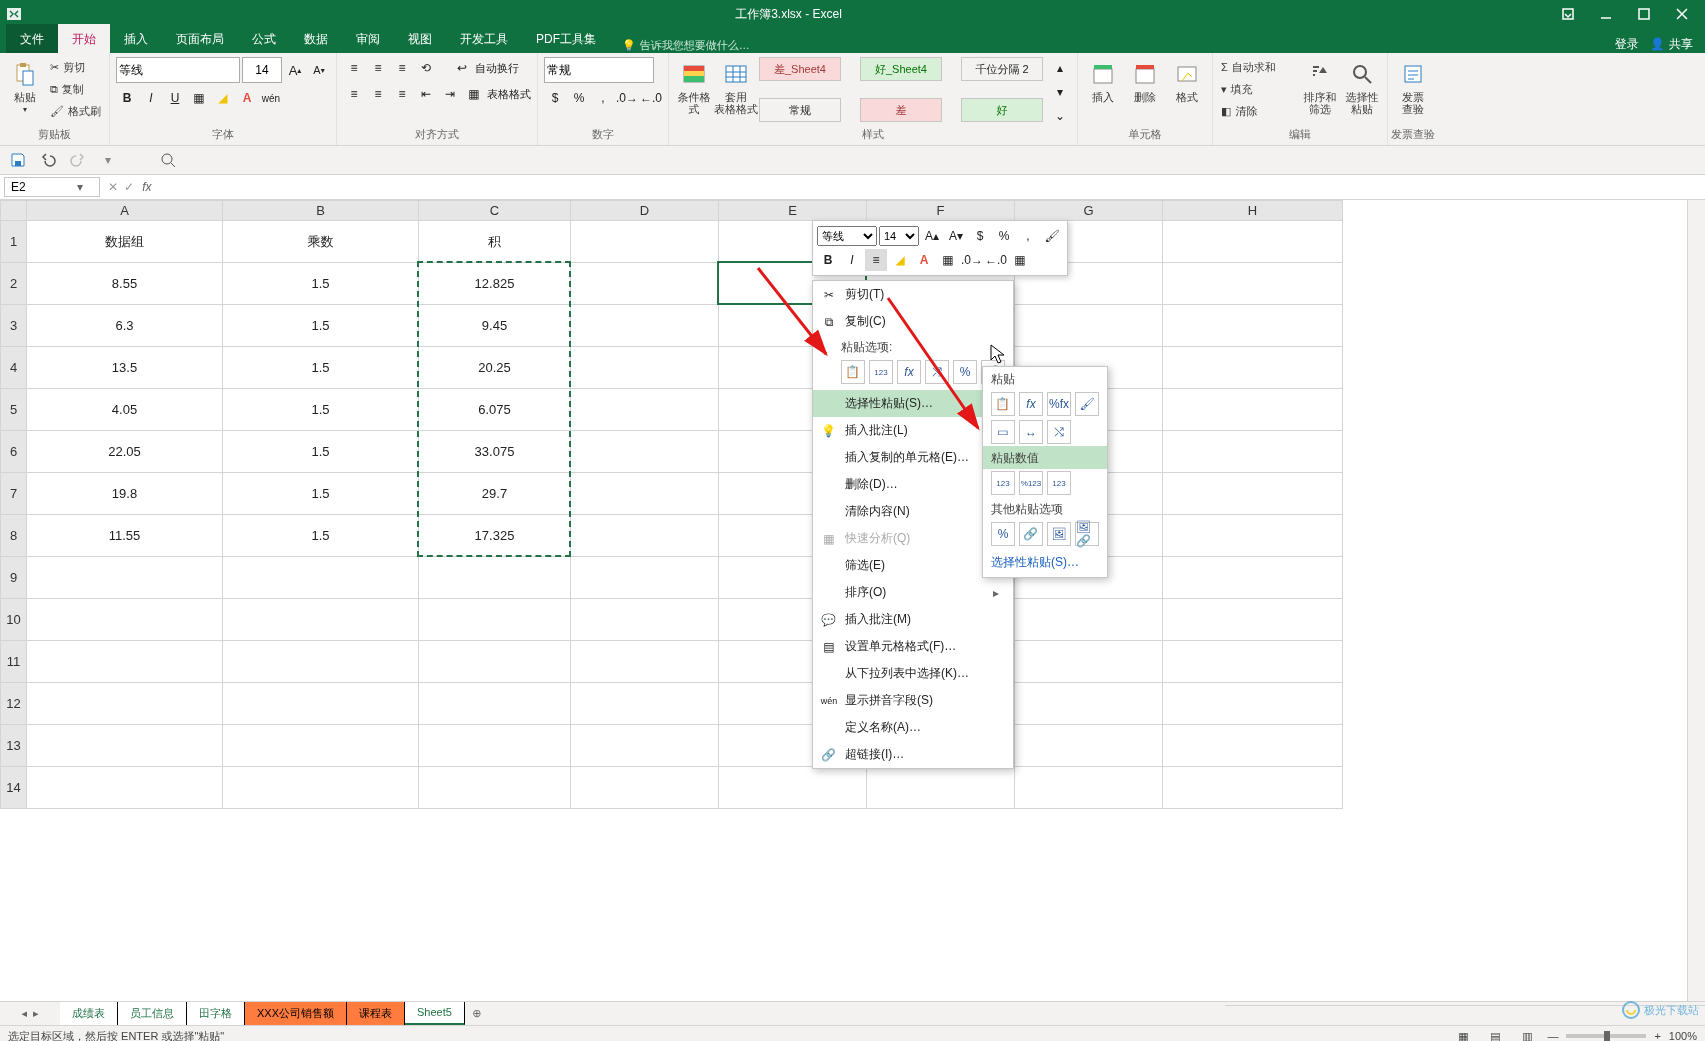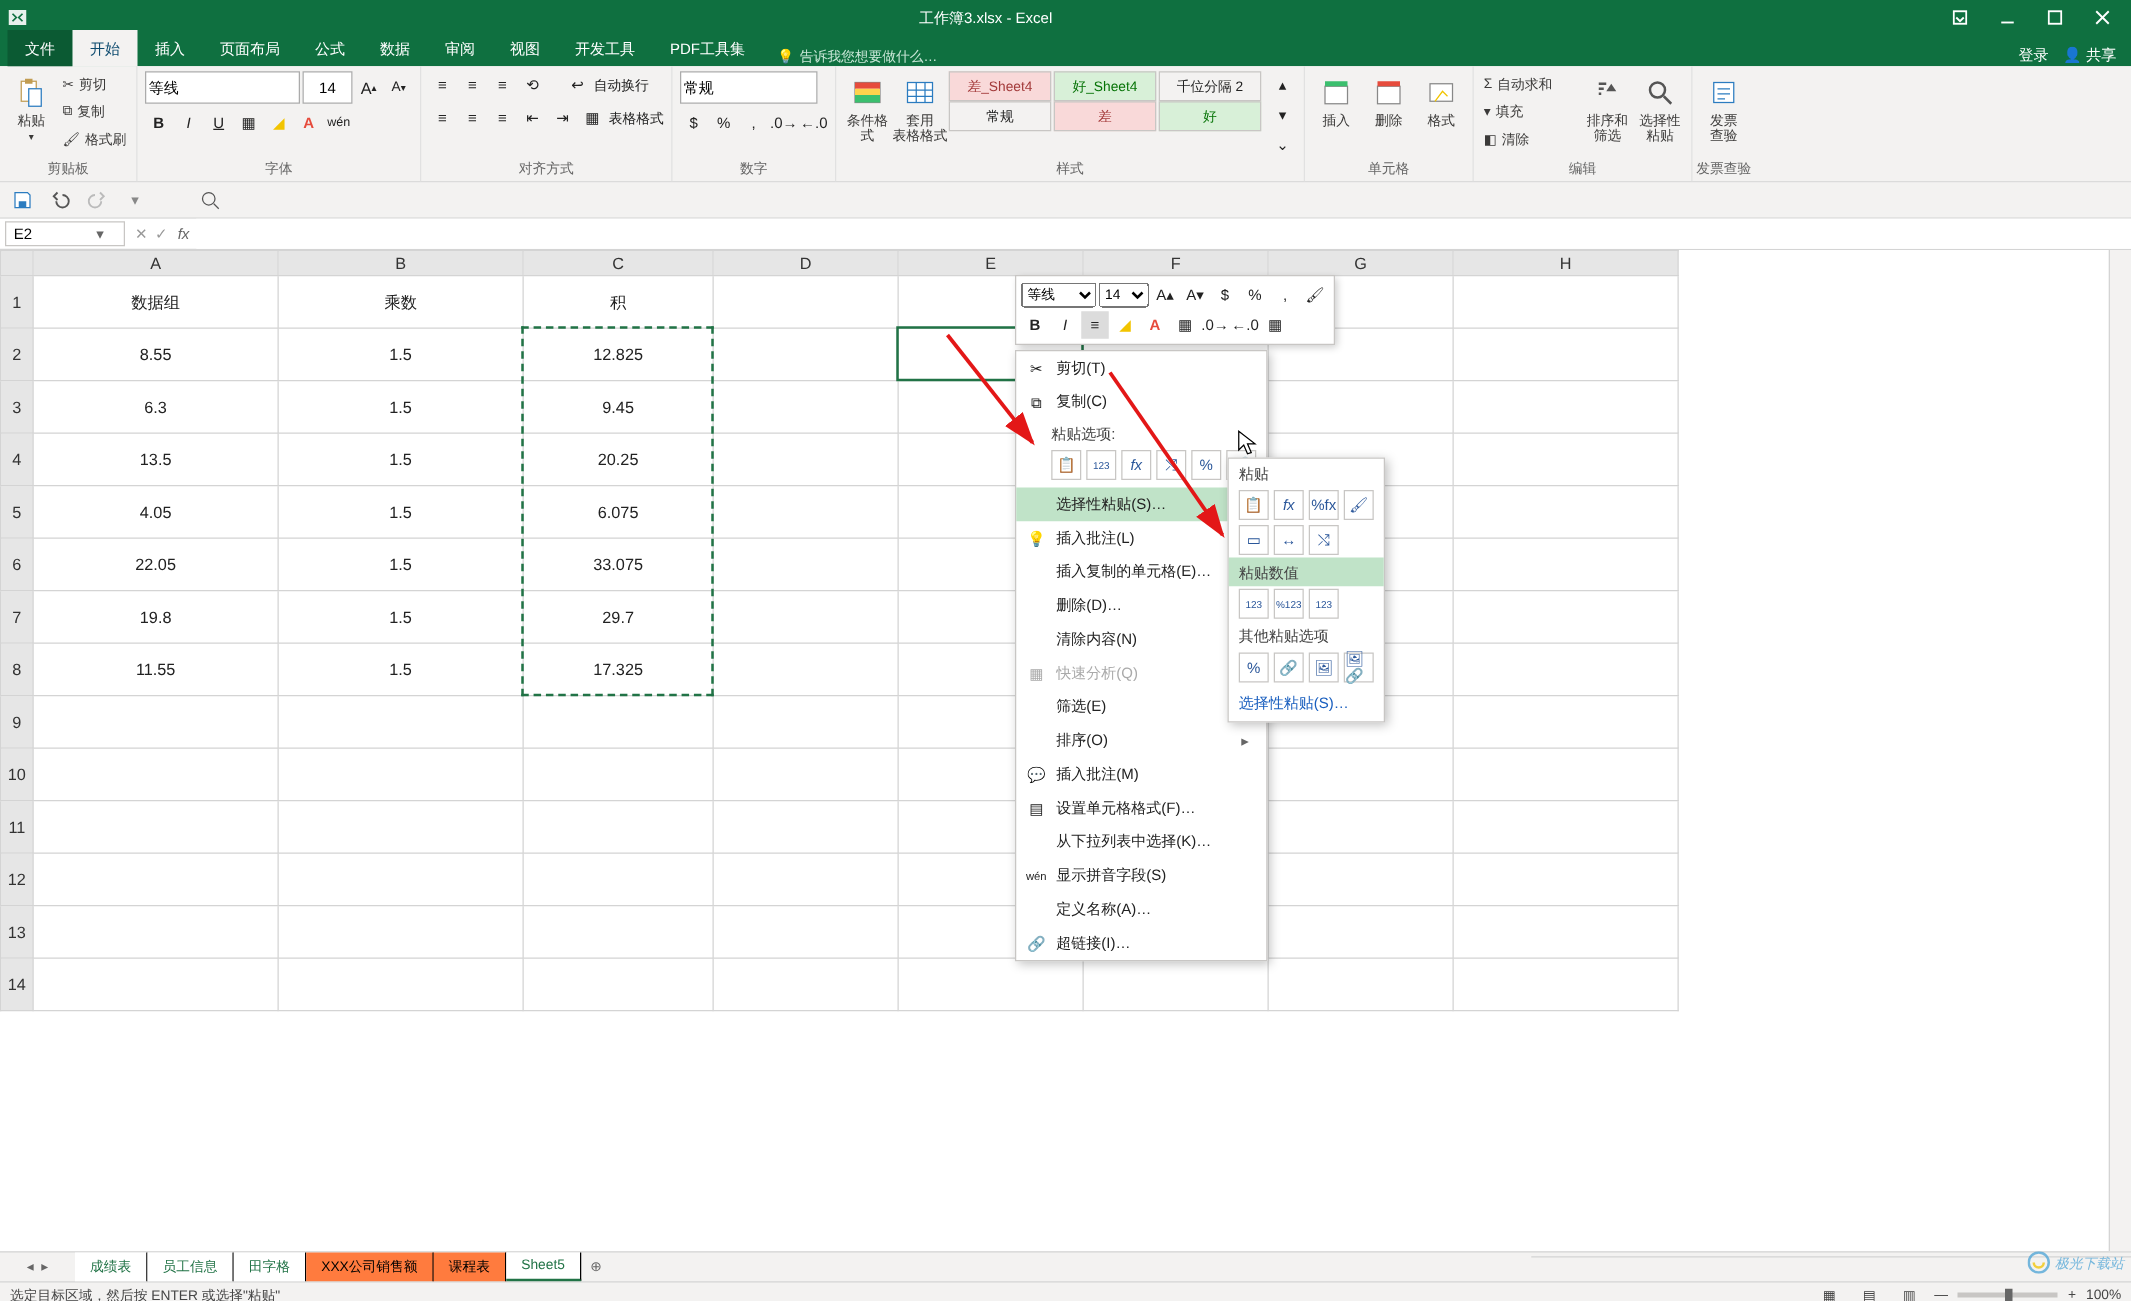--- a/index.html
+++ b/index.html
@@ -6,37 +6,37 @@
   .title-bar{height:28px;background:#0f7040;display:flex;align-items:center;color:#fff;}
   .title-bar .app-icon{width:28px;height:28px;display:flex;align-items:center;justify-content:center;}
   .title-bar .app-icon svg{width:16px;height:16px;}
   .title-bar .title{flex:1;text-align:center;font-size:12px;}
   .title-bar .win-btns{display:flex;gap:0;margin-right:4px;}
   .title-bar .win-btns div{width:38px;height:28px;display:flex;align-items:center;justify-content:center;cursor:pointer;}
   .title-bar .win-btns svg{width:12px;height:12px;stroke:#fff;stroke-width:1.5;fill:none;}
   .tabs{height:25px;background:#0f7040;display:flex;align-items:flex-end;color:#fff;padding-left:6px;}
   .tabs .tab{padding:7px 14px 5px 14px;font-size:12px;cursor:pointer;white-space:nowrap;}
   .tabs .tab.file{background:#0b5a33;}
-  .tabs .tab.active{background:#f3f2f1;color:#0c4a6e;}
+  .tabs .tab.active{background:#f3f2f1;color:#be185d;}
   .tabs .hint{color:#c9e7d7;font-size:11px;display:flex;align-items:center;gap:4px;margin-left:12px;}
   .tabs .spacer{flex:1;}
   .tabs .right{display:flex;align-items:flex-start;gap:12px;padding-right:12px;color:#fff;}
   .ribbon{height:92px;background:#f3f2f1;border-bottom:1px solid #d4d4d4;display:flex;}
   .group{border-right:1px solid #e1e1e1;height:92px;display:flex;flex-direction:column;min-width:0;}
   .group-body{flex:1;display:flex;align-items:flex-start;padding:4px 6px 0 6px;gap:4px;}
   .group-label{height:18px;font-size:11px;color:#666;text-align:center;}
   .btn-big{width:38px;height:68px;display:flex;flex-direction:column;align-items:center;justify-content:flex-start;gap:2px;cursor:pointer;font-size:11px;color:#3b3a39;padding-top:2px;}
   .btn-big .ic{width:30px;height:30px;display:flex;align-items:center;justify-content:center;}
   .btn-big span.lab{line-height:12px;text-align:center;}
   .mini-stack{display:flex;flex-direction:column;gap:2px;font-size:11px;color:#3b3a39;}
   .mini-stack .row{display:flex;align-items:center;gap:4px;cursor:pointer;height:20px;padding:0 2px;}
   select.rb,input.rb{height:22px;font-size:12px;border:1px solid #ababab;background:#fff;}
   .tb-row{display:flex;gap:2px;align-items:center;}
   .tb{width:20px;height:20px;border:1px solid transparent;display:flex;align-items:center;justify-content:center;cursor:pointer;font-size:12px;}
-  .styles-gallery{display:grid;grid-template-columns:repeat(3,82px);grid-template-rows:22px 22px;gap:2px;align-content:start;}
+  .styles-gallery{display:grid;grid-template-columns:repeat(3,82px);grid-template-rows:22px 22px;gap:19px;align-content:start;}
   .style-cell{border:1px solid #c8c6c4;height:22px;font-size:11px;display:flex;align-items:center;justify-content:center;cursor:pointer;overflow:hidden;white-space:nowrap;}
   .qat{height:28px;background:#f3f2f1;border-bottom:1px solid #d4d4d4;display:flex;align-items:center;gap:10px;padding:0 8px;}
   .qat .qbtn{width:20px;height:20px;display:flex;align-items:center;justify-content:center;cursor:pointer;}
   .formula-bar{height:24px;display:flex;align-items:stretch;border-bottom:1px solid #d4d4d4;background:#fff;font-size:12px;}
   .name-box{width:86px;border:1px solid #c8c6c4;margin:2px 0 2px 4px;display:flex;align-items:center;padding:0 4px;background:#fff;}
   .name-box input{border:0;width:64px;outline:none;font-size:12px;}
   .name-box .dd{cursor:pointer;color:#666;}
   .fx-btns{display:flex;align-items:center;gap:6px;padding:0 8px;color:#999;}
   .fx-btns span{cursor:pointer;}
   .fx-label{font-style:italic;color:#666;padding-right:6px;display:flex;align-items:center;}
@@ -76,21 +76,21 @@
   .ctx .hl{background:#c0e3c8;}
   .submenu{position:absolute;background:#fff;border:1px solid #c8c6c4;box-shadow:2px 2px 8px rgba(0,0,0,.25);z-index:32;min-width:112px;}
   .submenu .hdr{padding:4px 8px 2px 8px;color:#444;font-size:12px;}
   .submenu .srow{display:flex;gap:4px;padding:2px 8px;}
   .submenu .srow .pbtn{width:22px;height:22px;border:1px solid #c8c6c4;background:#fff;display:flex;align-items:center;justify-content:center;cursor:pointer;color:#2b579a;position:relative;}
   .submenu .hl-row{background:#c0e3c8;}
   .submenu .link{padding:6px 8px;color:#1a5fbf;cursor:pointer;}
   
   .arrow-overlay{position:absolute;pointer-events:none;z-index:40;}
   .arrow-overlay svg{overflow:visible;}
-  .watermark{position:absolute;right:6px;bottom:22px;opacity:.75;font-size:11px;color:#4aa3d6;pointer-events:none;display:flex;align-items:center;gap:4px;font-style:italic;}
+  .watermark{position:absolute;right:6px;bottom:22px;opacity:.75;font-size:11px;color:#4aa3d6;pointer-events:none;display:flex;align-items:center;gap:4px;}
 </style>
 </head>
 <body>
 
 <div class="title-bar">
   <div class="app-icon">
     <svg viewBox="0 0 16 16">
         <rect x="1" y="2" width="14" height="12" fill="#fff" opacity=".9"></rect>
         <path d="M4 5l3 3-3 3M12 5l-3 3 3 3" stroke="#0f7040" stroke-width="1.4" fill="none"></path>
       </svg>

